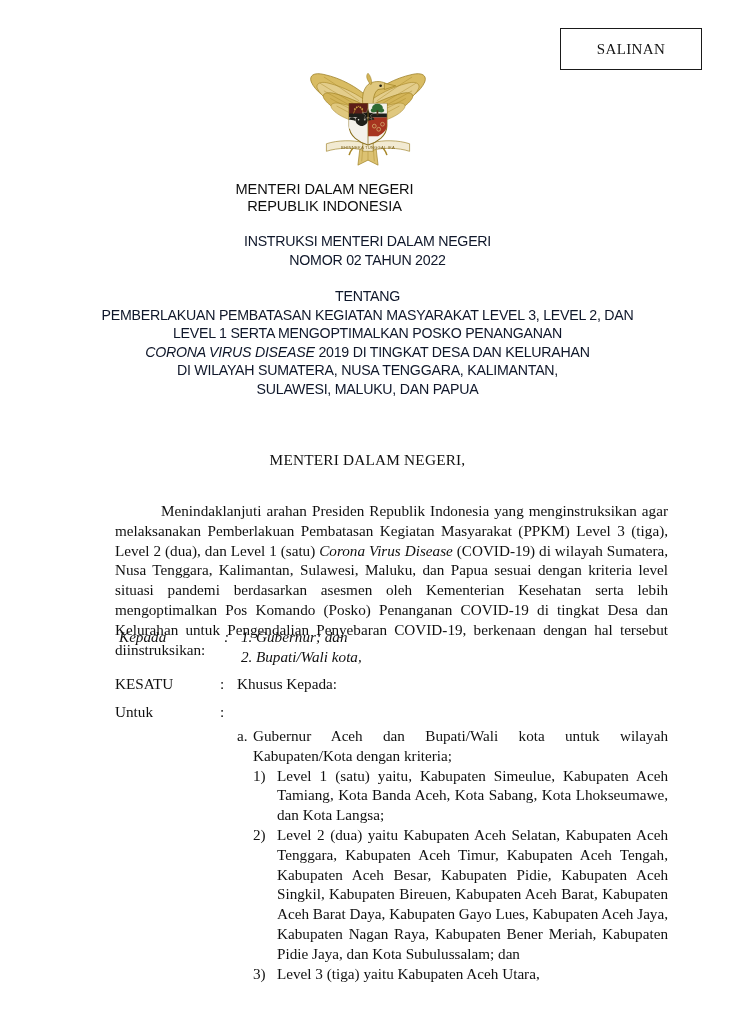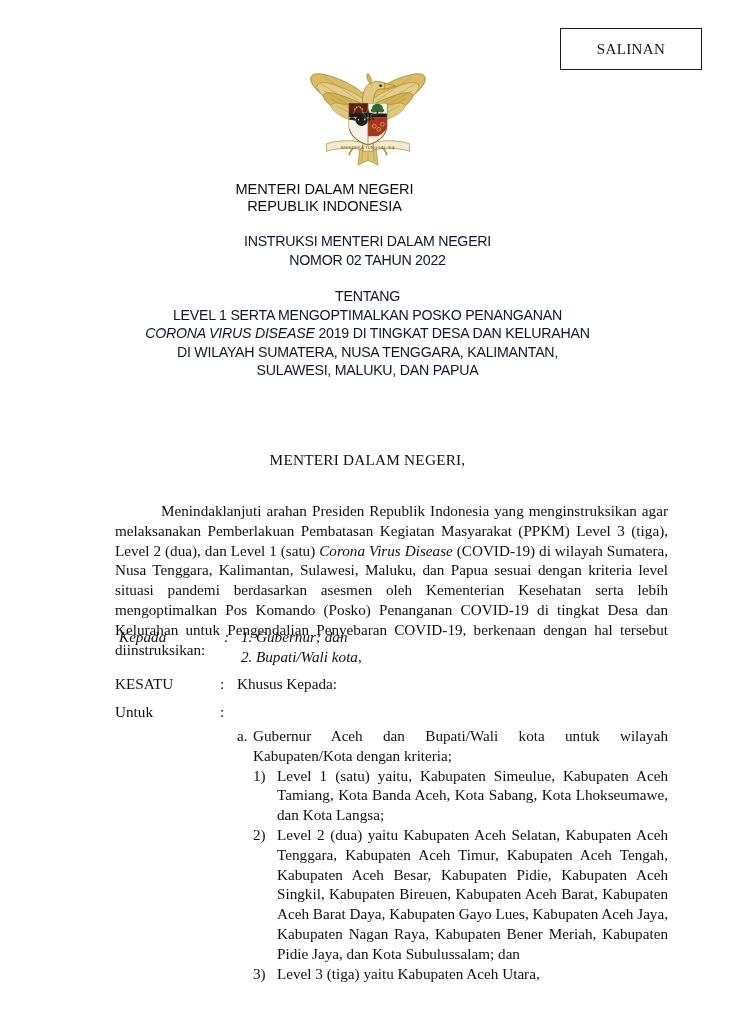--- a/index.html
+++ b/index.html
@@ -337,20 +337,21 @@
     <div class="mh-line">MENTERI DALAM NEGERI</div>
     <div class="mh-line">REPUBLIK INDONESIA</div>
   </div>
 
   <div class="title-block">
     <div class="t-line">INSTRUKSI MENTERI DALAM NEGERI</div>
     <div class="t-line">NOMOR 02 TAHUN 2022</div>
     <div class="t-gap"></div>
     <div class="t-line">TENTANG</div>
     <div id="subject-lines">
+        <div class="t-line"><span>PEMBERLAKUAN PEMBATASAN KEGIATAN MASYARAKAT LEVEL 3, LEVEL 2, DAN</span></div>
         <div class="t-line"><span>LEVEL 1 SERTA MENGOPTIMALKAN POSKO PENANGANAN</span></div>
         <div class="t-line"><span class="ital">CORONA VIRUS DISEASE</span><span> 2019 DI TINGKAT DESA DAN KELURAHAN</span></div>
         <div class="t-line"><span>DI WILAYAH SUMATERA, NUSA TENGGARA, KALIMANTAN,</span></div>
         <div class="t-line"><span>SULAWESI, MALUKU, DAN PAPUA</span></div>
       </div>
   </div>
 
   <div class="signer-line">MENTERI DALAM NEGERI,</div>
 
   <div class="intro-par" id="intro-par"><span>Menindaklanjuti arahan Presiden Republik Indonesia yang menginstruksikan agar melaksanakan Pemberlakuan Pembatasan Kegiatan Masyarakat (PPKM) Level 3 (tiga), Level 2 (dua), dan Level 1 (satu) </span><span class="ital">Corona Virus Disease</span><span> (COVID-19) di wilayah Sumatera, Nusa Tenggara, Kalimantan, Sulawesi, Maluku, dan Papua sesuai dengan kriteria level situasi pandemi berdasarkan asesmen oleh Kementerian Kesehatan serta lebih mengoptimalkan Pos Komando (Posko) Penanganan COVID-19 di tingkat Desa dan Kelurahan untuk Pengendalian Penyebaran COVID-19, berkenaan dengan hal tersebut diinstruksikan:</span></div>

